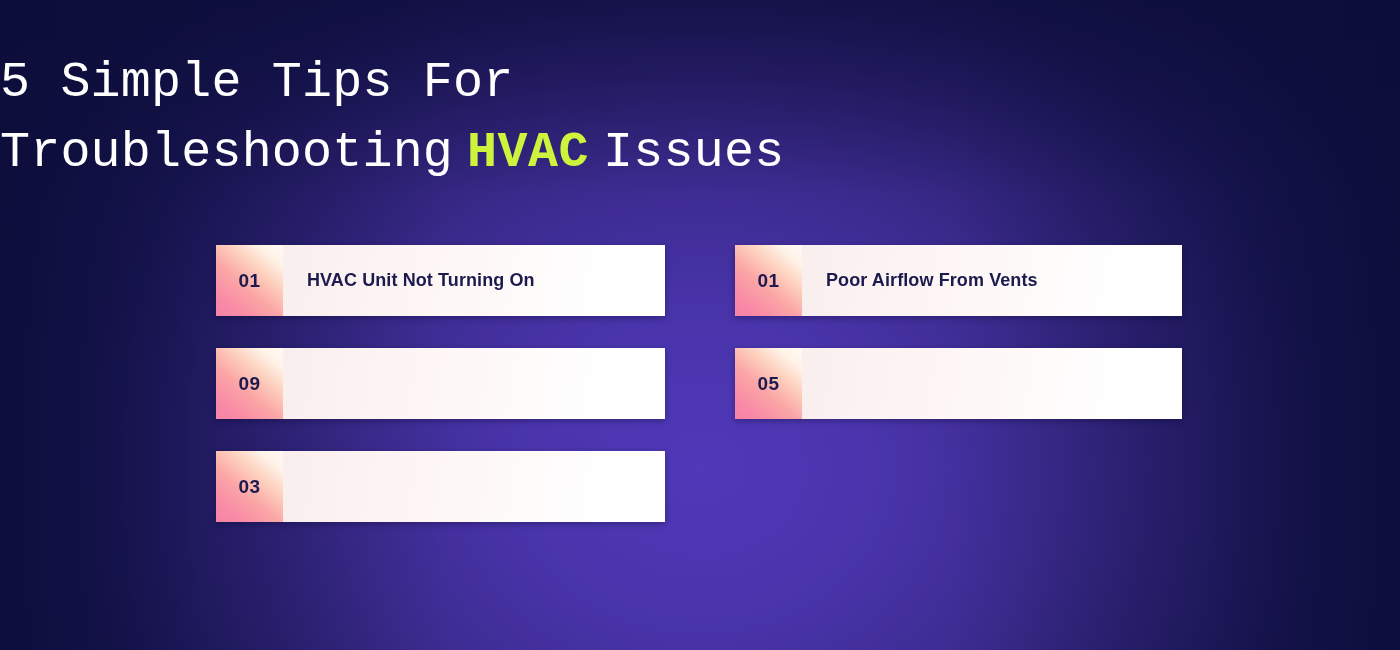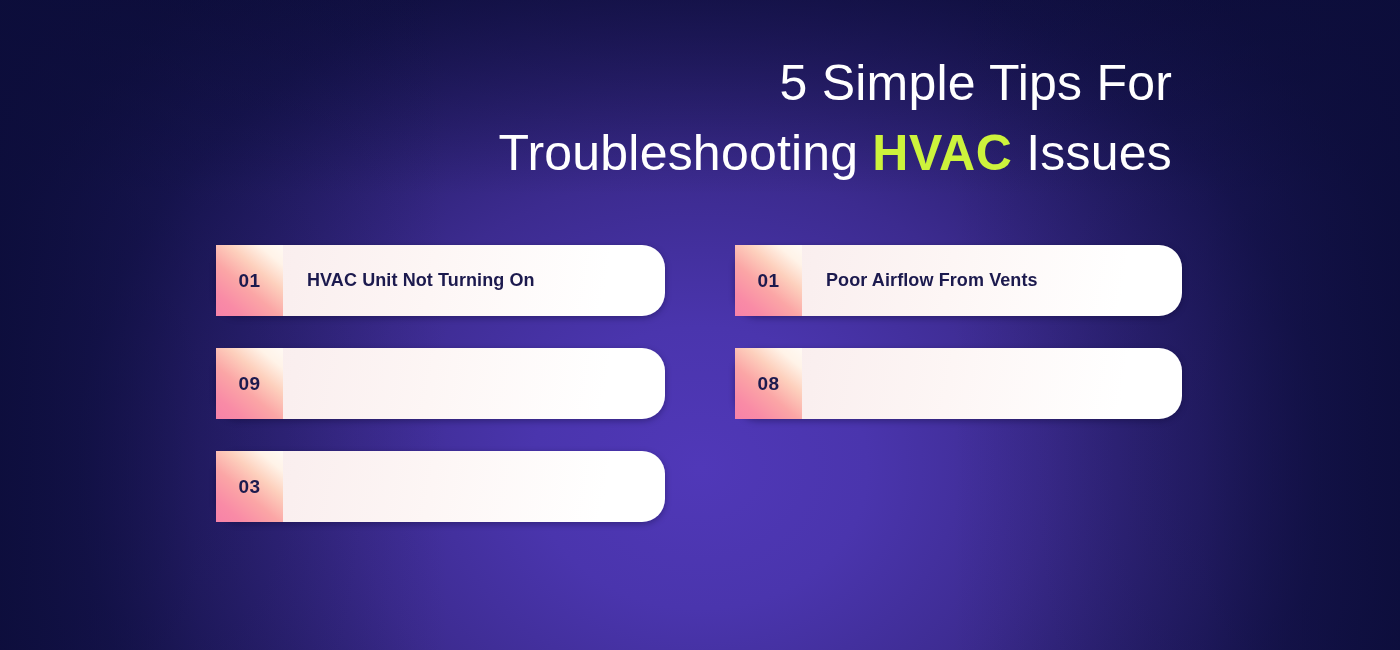--- a/index.html
+++ b/index.html
@@ -33,22 +33,23 @@
                       rgba(12,13,58,0) 68%, rgba(12,13,58,0.30) 86%, rgba(12,13,58,0.85) 100%),
       linear-gradient(to bottom, rgba(10,11,52,0.55) 0%, rgba(10,11,52,0.0) 30%);
     pointer-events: none;
   }
 
   .title-block {
     position: absolute;
     left: 0;
     top: 48px;
     width: 1172px;
-    text-align: right;
+    text-align: left;
     z-index: 2;
+    font-family: Liberation Mono, monospace;
   }
 
   .title-line {
     color: #ffffff;
     font-size: 50px;
     line-height: 70px;
     font-weight: 400;
     letter-spacing: 0.2px;
     white-space: nowrap;
   }
@@ -80,21 +81,20 @@
   .column.right { left: 519px; width: 447px; }
 
   .card {
     position: relative;
     height: 71px;
     margin-bottom: 32px;
     display: flex;
     align-items: stretch;
     background-image: linear-gradient(100deg, #f9ecec 0%, #faefef 18%, #fdf6f5 48%, #ffffff 86%, #ffffff 100%);
     box-shadow: 0 2px 6px rgba(8, 6, 40, 0.35);
-    border-radius: 23px;
   }
 
   .badge {
     position: relative;
     width: 67px;
     flex: 0 0 67px;
     display: flex;
     align-items: center;
     justify-content: center;
     background-image: linear-gradient(40deg, #f782a8 0%, #f98ba6 18%, #fba6a6 42%, #fdd0bd 64%, #fff3e8 84%, #fffaf4 100%);
@@ -161,21 +161,21 @@
 
       <div class="card">
         <div class="badge">
           <span class="badge-num">01</span>
         </div>
         <div class="card-label">Poor Airflow From Vents</div>
       </div>
 
       <div class="card">
         <div class="badge">
-          <span class="badge-num">08</span>
+          <span class="badge-num">05</span>
         </div>
       </div>
 
     </div>
 
   </div>
 
 </div>
 
 </body></html>

